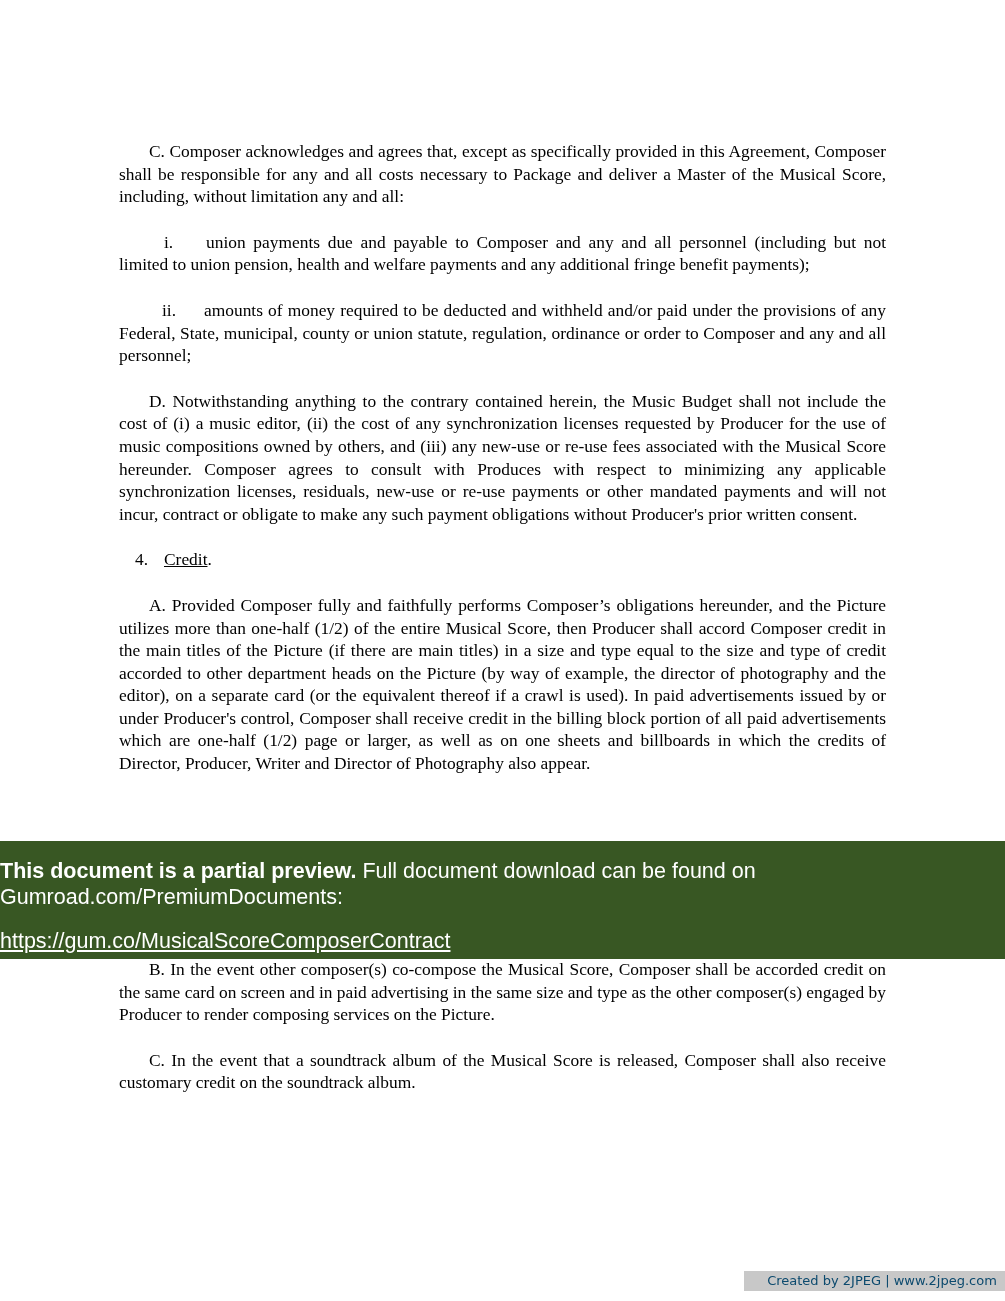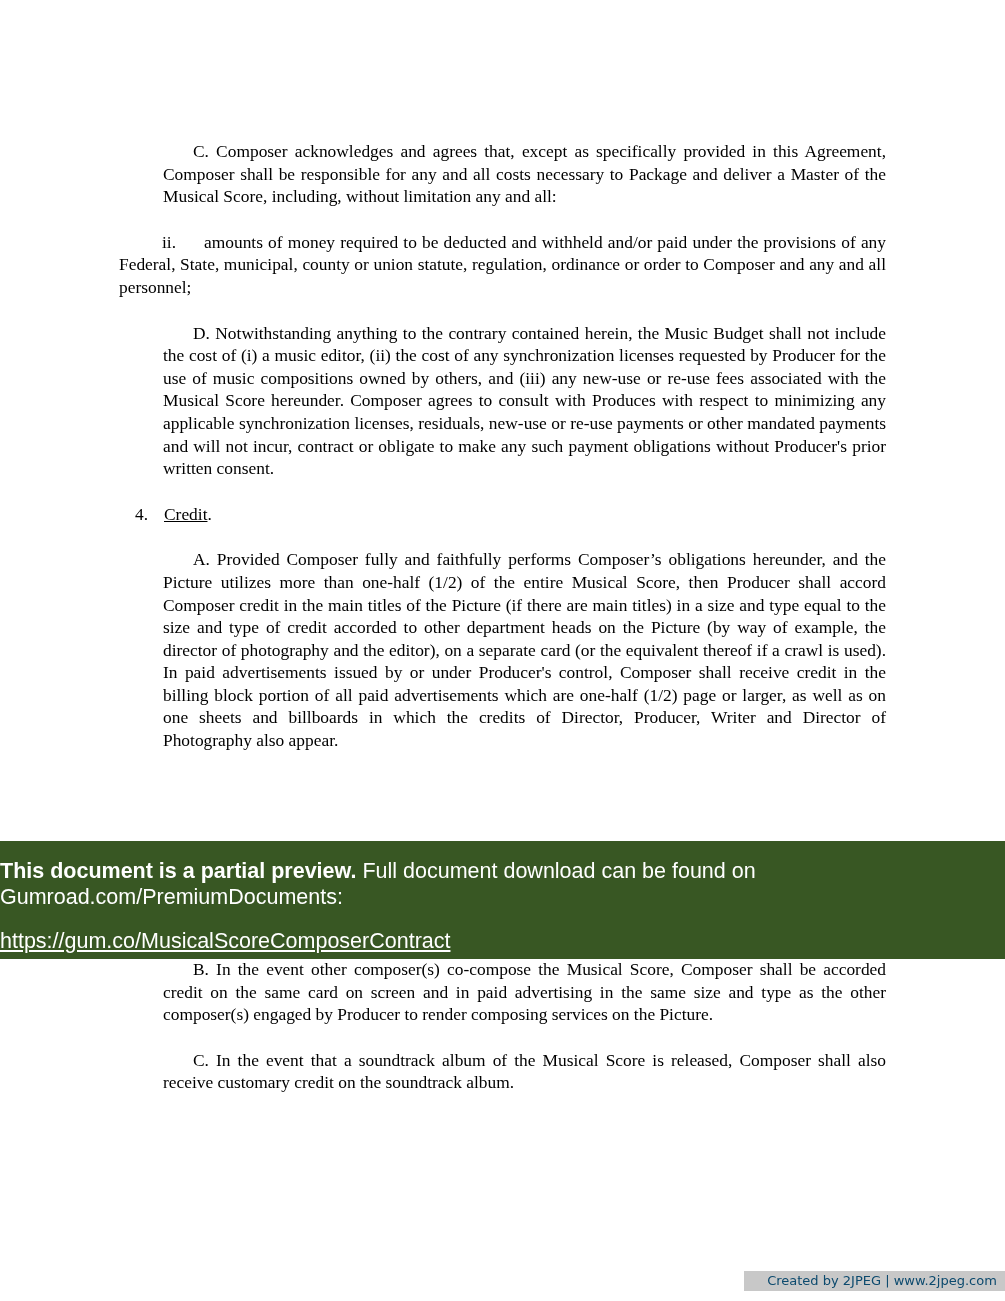--- a/index.html
+++ b/index.html
@@ -2,21 +2,21 @@
 <html><head>
 <meta charset="utf-8">
 <style>
   html, body { margin: 0; padding: 0; }
   body {
     width: 1005px; height: 1301px; background: #ffffff; position: relative; overflow: hidden;
     font-family: "Liberation Serif", serif; color: #000;
   }
   .page { position: absolute; left: 119px; top: 140px; width: 767px; font-size: 17.4px; line-height: 22.6px; }
   .para { margin: 0 0 23px 0; text-align: justify; text-align-last: left; }
-  .indent { text-indent: 30px; margin-left: 44px; }
+  .indent { text-indent: 30px; }
   .sub-item { text-indent: 45px; }
   .sub-item .num { display: inline-block; text-indent: 0; width: 42px; }
   .sub-item.ii { text-indent: 43px; }
   .heading { margin: 0 0 23px 16px; }
   .heading .num { display: inline-block; width: 29px; }
   .u { text-decoration: underline; }
   .banner {
     position: absolute; left: 0; top: 841px; width: 1005px; height: 118px; background: #385723;
     color: #fff; font-family: "Liberation Sans", sans-serif; font-size: 21.5px; line-height: 26px;
   }
@@ -28,20 +28,21 @@
   .footer-badge {
     position: absolute; left: 744px; top: 1271px; width: 252px; height: 20px; background: #c8c8c8; color: #0c4a6e;
     font-family: "DejaVu Sans", sans-serif; font-size: 13px; line-height: 20px; text-align: center; padding-left: 12px;
   }
 </style>
 </head>
 <body>
 
 <div class="page">
   <p class="para indent">C. Composer acknowledges and agrees that, except as specifically provided in this Agreement, Composer shall be responsible for any and all costs necessary to Package and deliver a Master of the Musical Score, including, without limitation any and all:</p>
+  <p class="para sub-item"><span class="num">i.</span><span>union payments due and payable to Composer and any and all personnel (including but not limited to union pension, health and welfare payments and any additional fringe benefit payments);</span></p>
   <p class="para sub-item ii"><span class="num">ii.</span><span>amounts of money required to be deducted and withheld and/or paid under the provisions of any Federal, State, municipal, county or union statute, regulation, ordinance or order to Composer and any and all personnel;</span></p>
   <p class="para indent">D. Notwithstanding anything to the contrary contained herein, the Music Budget shall not include the cost of (i) a music editor, (ii) the cost of any synchronization licenses requested by Producer for the use of music compositions owned by others, and (iii) any new-use or re-use fees associated with the Musical Score hereunder.  Composer agrees to consult with Produces with respect to minimizing any applicable synchronization licenses, residuals, new-use or re-use payments or other mandated payments and will not incur, contract or obligate to make any such payment obligations without Producer's prior written consent.</p>
   <p class="heading"><span class="num">4.</span><span class="u">Credit</span><span>.</span></p>
   <p class="para indent">A.  Provided Composer fully and faithfully performs Composer’s obligations hereunder, and the Picture utilizes more than one-half (1/2) of the entire Musical Score, then Producer shall accord Composer credit in the main titles of the Picture (if there are main titles) in a size and type equal to the size and type of credit accorded to other department heads on the Picture (by way of example, the director of photography and the editor), on a separate card (or the equivalent thereof if a crawl is used).  In paid advertisements issued by or under Producer's control, Composer shall receive credit in the billing block portion of all paid advertisements which are one-half (1/2) page or larger, as well as on one sheets and billboards in which the credits of Director, Producer, Writer and Director of Photography also appear.</p>
 </div>
 
 <div class="banner">
   <div class="l1"><b>This document is a partial preview.</b><span> Full document download can be found on</span></div>
   <div>Gumroad.com/PremiumDocuments:</div>
   <a class="link">https://gum.co/MusicalScoreComposerContract</a>

